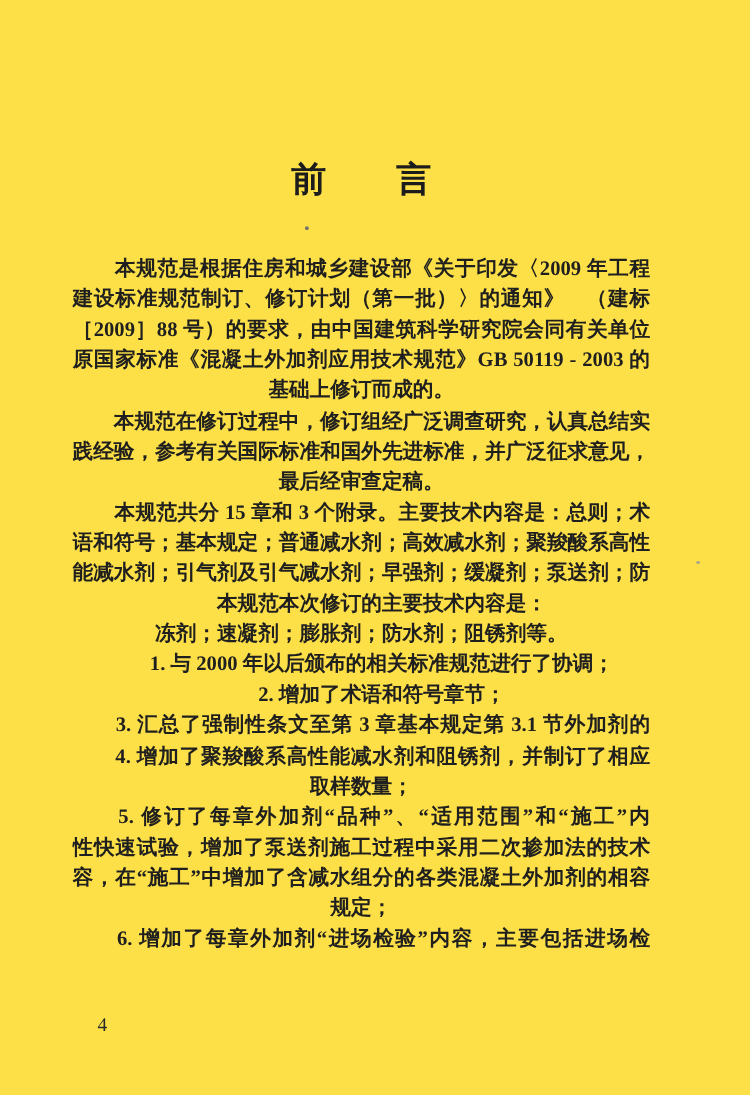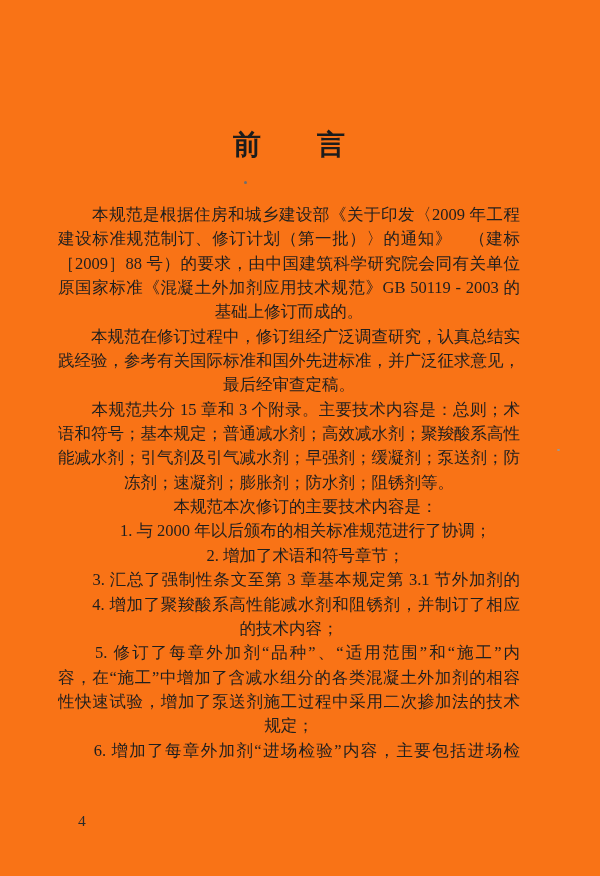--- a/index.html
+++ b/index.html
@@ -1,20 +1,20 @@
 <!DOCTYPE html>
 <html><head>
 <meta charset="utf-8">
 <style>
   html, body { margin: 0; padding: 0; }
   .page {
     position: relative;
     width: 600px;
     height: 876px;
-    background: #f97316;
+    background: #fde047;
     overflow: hidden;
     font-family: "Liberation Serif", "DejaVu Serif", serif;
   }
   .title {
     position: absolute;
     left: 58px;
     top: 130px;
     width: 462px;
     margin: 0;
     text-align: center;
@@ -23,20 +23,21 @@
     color: #1c1c1c;
     line-height: 1.1;
   }
   .body-text {
     position: absolute;
     left: 58px;
     top: 203px;
     width: 462px;
     font-size: 16.5px;
     color: #1f1f1f;
+    font-weight: bold;
   }
   .ln {
     height: 24.35px;
     line-height: 24.35px;
     overflow: hidden;
     text-align: center;
   }
   .fill {
     text-align: justify;
     text-align-last: justify;
@@ -69,30 +70,30 @@
     <div class="ln fill">建设标准规范制订、修订计划（第一批）〉的通知》　（建标</div>
     <div class="ln fill">［2009］88 号）的要求，由中国建筑科学研究院会同有关单位在</div>
     <div class="ln fill">原国家标准《混凝土外加剂应用技术规范》GB 50119 - 2003 的</div>
     <div class="ln">基础上修订而成的。</div>
     <div class="ln fill">　　本规范在修订过程中，修订组经广泛调查研究，认真总结实</div>
     <div class="ln fill">践经验，参考有关国际标准和国外先进标准，并广泛征求意见，</div>
     <div class="ln">最后经审查定稿。</div>
     <div class="ln fill">　　本规范共分 15 章和 3 个附录。主要技术内容是：总则；术</div>
     <div class="ln fill">语和符号；基本规定；普通减水剂；高效减水剂；聚羧酸系高性</div>
     <div class="ln fill">能减水剂；引气剂及引气减水剂；早强剂；缓凝剂；泵送剂；防</div>
+    <div class="ln">　　本规范本次修订的主要技术内容是：</div>
     <div class="ln">冻剂；速凝剂；膨胀剂；防水剂；阻锈剂等。</div>
-    <div class="ln">　　本规范本次修订的主要技术内容是：</div>
     <div class="ln">　　1. 与 2000 年以后颁布的相关标准规范进行了协调；</div>
     <div class="ln">　　2. 增加了术语和符号章节；</div>
     <div class="ln fill">　　3. 汇总了强制性条文至第 3 章基本规定第 3.1 节外加剂的</div>
     <div class="ln fill">　　4. 增加了聚羧酸系高性能减水剂和阻锈剂，并制订了相应</div>
-    <div class="ln">的技术内容；</div>
+    <div class="ln">取样数量；</div>
     <div class="ln fill">　　5. 修订了每章外加剂“品种”、“适用范围”和“施工”内</div>
+    <div class="ln fill">性快速试验，增加了泵送剂施工过程中采用二次掺加法的技术</div>
     <div class="ln fill">容，在“施工”中增加了含减水组分的各类混凝土外加剂的相容</div>
-    <div class="ln fill">性快速试验，增加了泵送剂施工过程中采用二次掺加法的技术</div>
     <div class="ln">规定；</div>
     <div class="ln fill">　　6. 增加了每章外加剂“进场检验”内容，主要包括进场检</div>
   </div>
 
   <div class="speck speck-margin"></div>
 
   <div class="page-number">4</div>
 
 </div>
 

